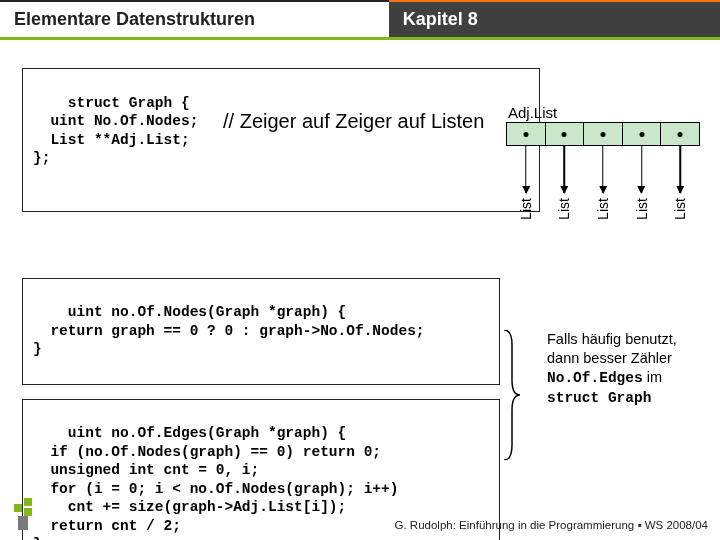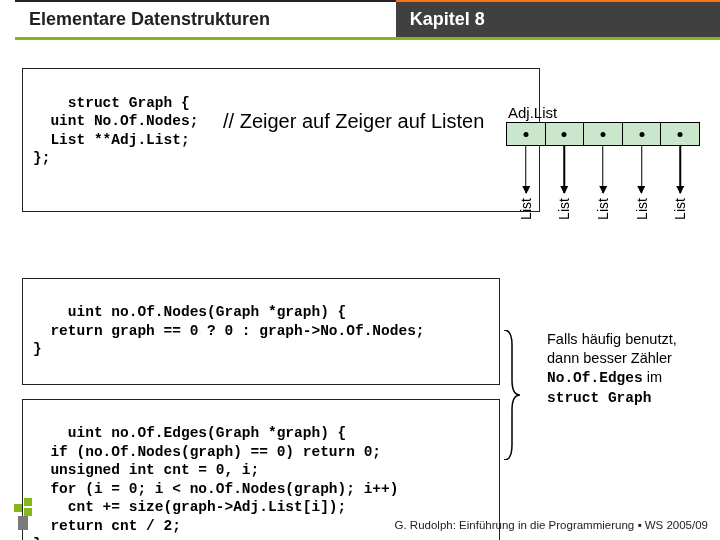--- a/index.html
+++ b/index.html
@@ -18,21 +18,20 @@
   }
   .header-left {
     width: 54%;
     background: #fff;
     border-top: 2px solid #222;
     border-bottom: 3px solid #84b818;
     padding: 7px 14px;
     font-size: 18px;
     font-weight: bold;
     color: #222;
-    margin-left: 15px;
   }
   .header-right {
     width: 46%;
     background: #404040;
     color: #fff;
     padding: 7px 14px;
     font-size: 18px;
     font-weight: bold;
     border-top: 2px solid #f97316;
     border-bottom: 3px solid #84b818;
@@ -268,14 +267,14 @@
 <div class="logo">
   <div class="logo-mark">
     <div class="sq a"></div>
       <div class="sq b"></div>
       <div class="sq c"></div>
       <div class="sq d"></div>
   </div>
 </div>
 
 <div class="footer">
-  <div>G. Rudolph: Einführung in die Programmierung ▪ WS 2005/09</div>
+  <div>G. Rudolph: Einführung in die Programmierung ▪ WS 2008/04</div>
 </div>
 
 </body></html>

